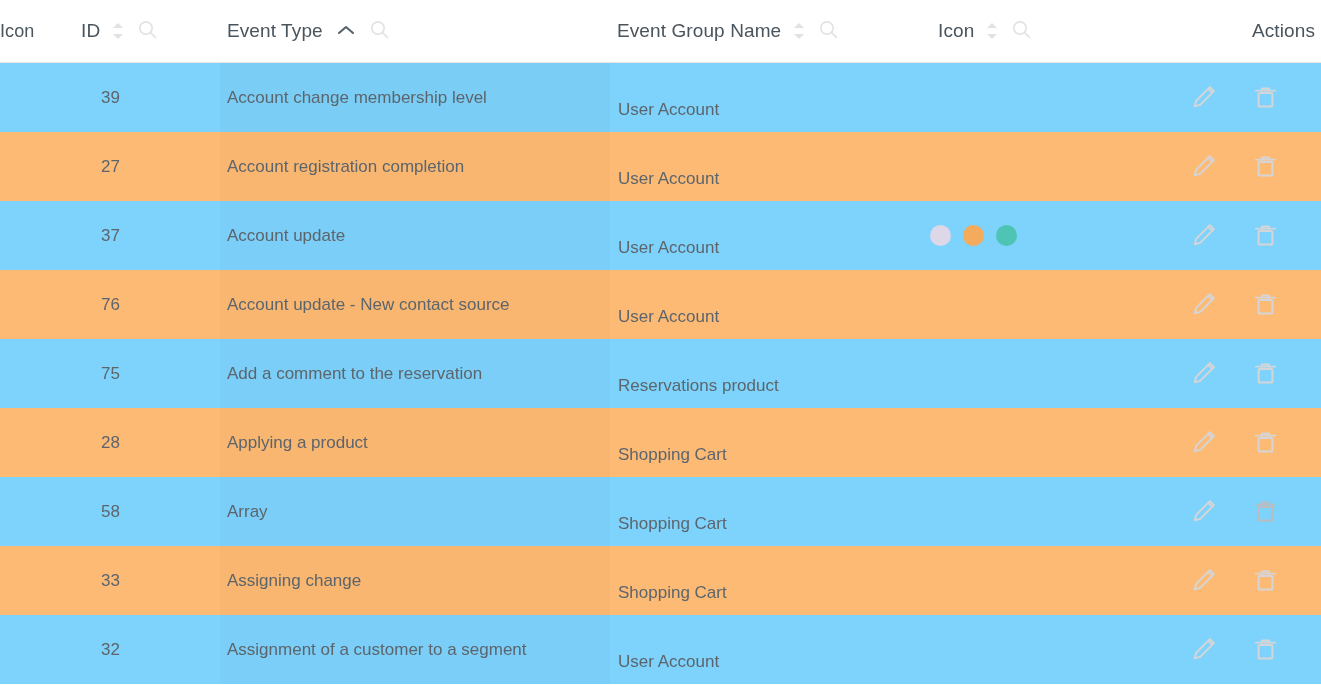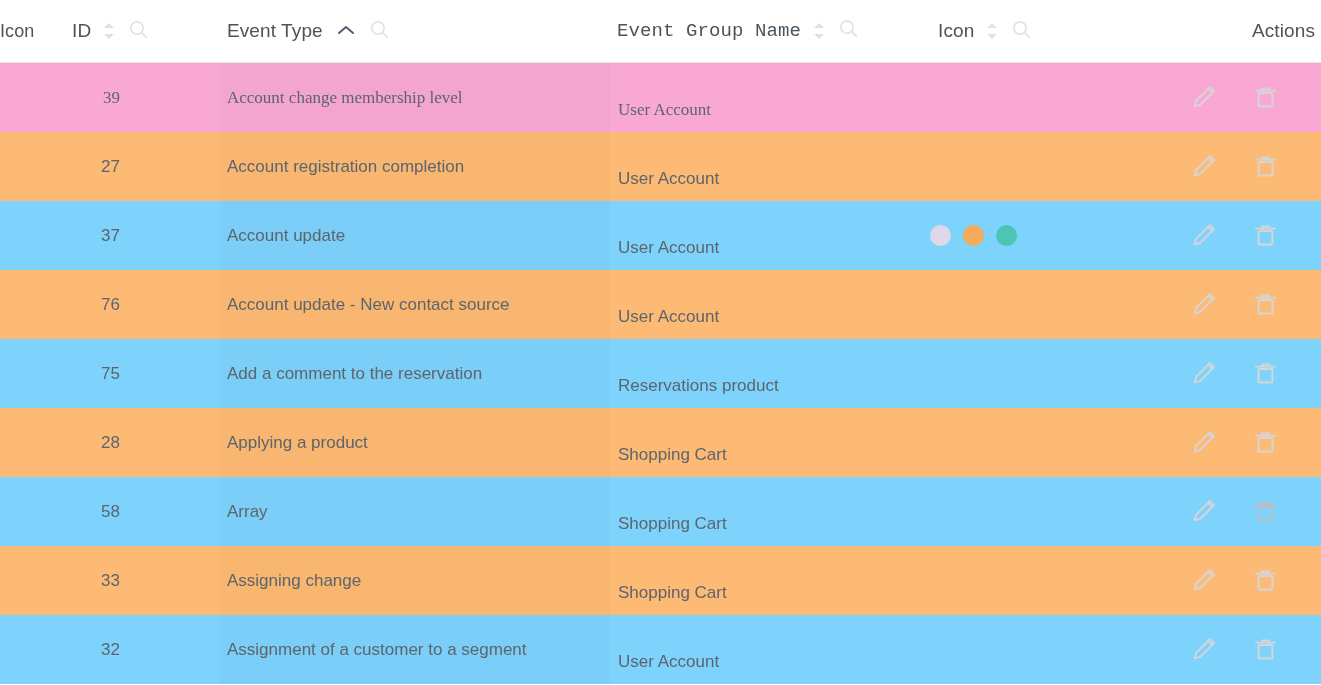--- a/index.html
+++ b/index.html
@@ -86,21 +86,21 @@
   .search-ico { cursor: pointer; display: block; }
 
   
   .tbody { position: relative; }
   .tr {
     position: relative;
     height: 69px;
     background: #fdba74;
   }
   .tr.alt { background: #7dd3fc; }
-  .tr.hover { background: #f9a8d4; font-family: Liberation Serif, serif; }
+  .tr.hover { background: #7dd3fc; }
 
   
   .tr .col-tint {
     position: absolute;
     left: 220px;
     width: 390px;
     top: 0;
     bottom: 0;
     background: rgba(0,0,0,0.018);
     pointer-events: none;
@@ -153,21 +153,21 @@
 </style>
 </head>
 <body>
 
 <div class="grid">
 
   <div class="thead">
       <div class="th" style="left: 0px;">
         <span class="th-label small">Icon</span>
       </div>
-      <div class="th" style="left: 72px; justify-content: flex-end;">
+      <div class="th" style="left: 81px; justify-content: flex-end;">
         <span class="th-label">ID</span>
         <span class="th-tools">
           <span class="sort-ico">
             <i class="up"></i>
             <i class="dn"></i>
           </span>
           <span class="search-ico"><svg width="19" height="19" viewBox="0 0 19 19">
               <circle cx="8" cy="8" r="6.2" fill="none" stroke="#e3e3e5" stroke-width="1.7"></circle>
               <line x1="12.6" y1="12.6" x2="17.4" y2="17.4" stroke="#e3e3e5" stroke-width="1.7" stroke-linecap="round"></line>
             </svg></span>
@@ -180,21 +180,21 @@
             <svg width="20" height="14" viewBox="0 0 20 14">
               <polyline points="3,10 10,4 17,10" fill="none" stroke="#53606b" stroke-width="2" stroke-linecap="round" stroke-linejoin="round"></polyline>
             </svg>
           </span>
           <span class="search-ico"><svg width="19" height="19" viewBox="0 0 19 19">
               <circle cx="8" cy="8" r="6.2" fill="none" stroke="#e3e3e5" stroke-width="1.7"></circle>
               <line x1="12.6" y1="12.6" x2="17.4" y2="17.4" stroke="#e3e3e5" stroke-width="1.7" stroke-linecap="round"></line>
             </svg></span>
         </span>
       </div>
-      <div class="th" style="left: 617px; font-family: Liberation Mono, monospace;">
+      <div class="th" style="left: 617px;">
         <span class="th-label">Event Group Name</span>
         <span class="th-tools">
           <span class="sort-ico">
             <i class="up"></i>
             <i class="dn"></i>
           </span>
           <span class="search-ico"><svg width="19" height="19" viewBox="0 0 19 19">
               <circle cx="8" cy="8" r="6.2" fill="none" stroke="#e3e3e5" stroke-width="1.7"></circle>
               <line x1="12.6" y1="12.6" x2="17.4" y2="17.4" stroke="#e3e3e5" stroke-width="1.7" stroke-linecap="round"></line>
             </svg></span>

